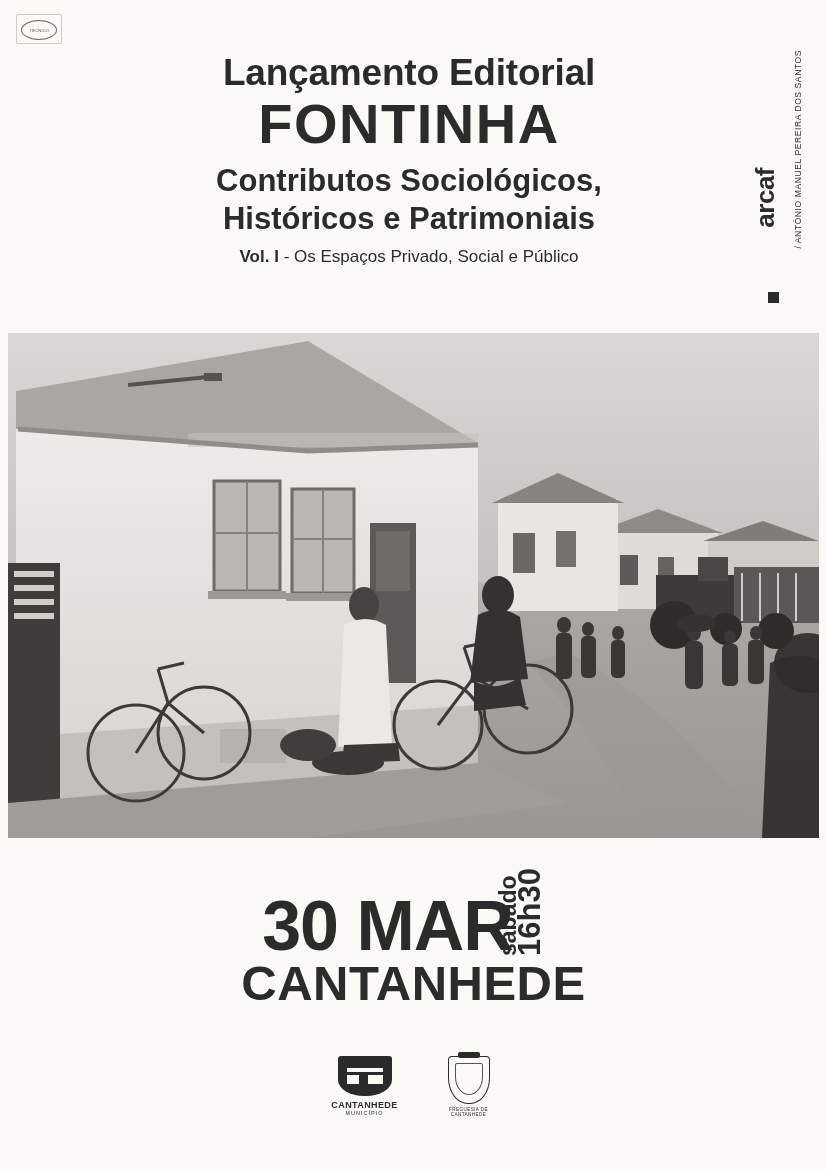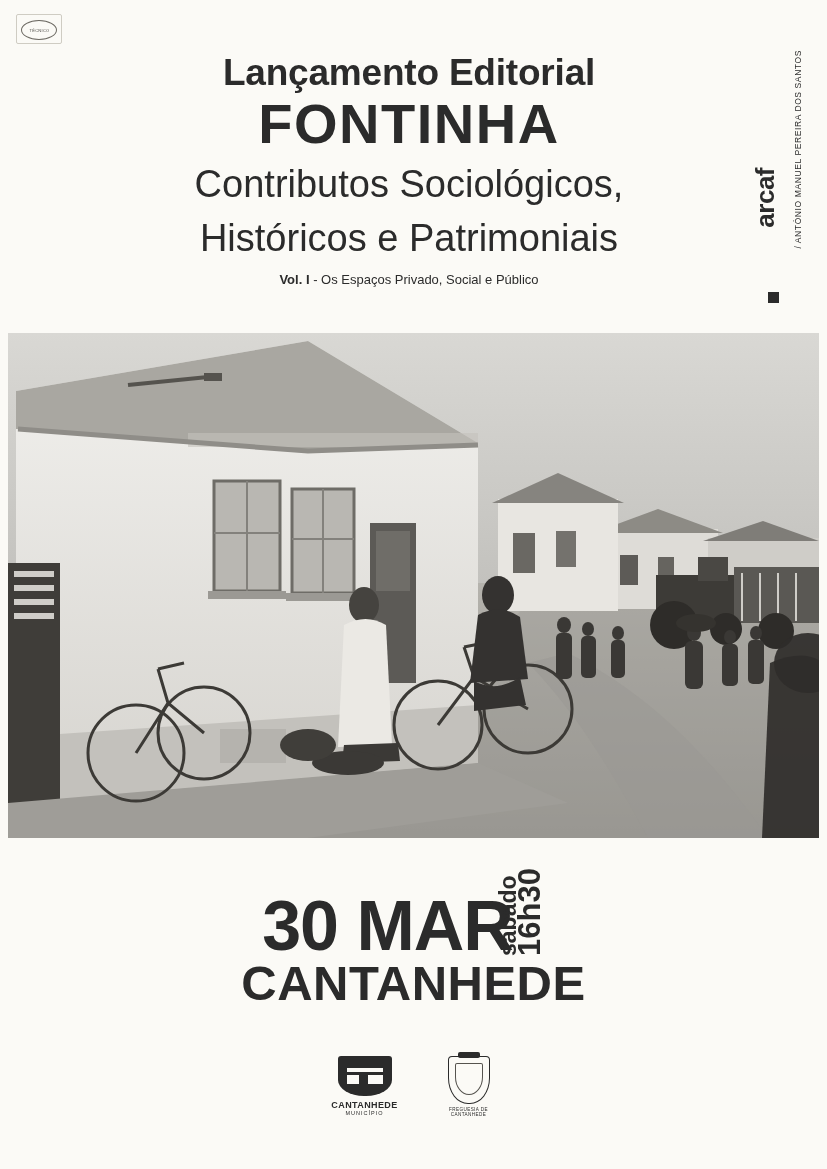--- a/index.html
+++ b/index.html
@@ -66,27 +66,27 @@
     line-height: 1.04;
   }
   .h-title {
     font-size: 56px;
     font-weight: bold;
     letter-spacing: 1.5px;
     line-height: 1.0;
     margin-top: 4px;
   }
   .h-sub {
-    font-size: 38px;
-    font-weight: normal;
+    font-size: 31px;
+    font-weight: bold;
     line-height: 1.2;
     margin-top: 10px;
   }
   .h-vol {
-    font-size: 13px;
+    font-size: 17px;
     margin-top: 10px;
     line-height: 1.2;
   }
   .h-vol b { font-weight: bold; }
 
   
   .vert-mark {
     position: absolute;
     right: 24px;
     top: 50px;
@@ -296,21 +296,21 @@
   <div class="stamp">
     <div class="oval">
       <span>TÉCNICO</span>
     </div>
   </div>
 
   <div class="header">
     <div class="h-launch">Lançamento Editorial</div>
     <div class="h-title">FONTINHA</div>
     <div class="h-sub">Contributos Sociológicos,</div>
-    <div class="h-sub" style="margin-top:8px">Históricos e Patrimoniais</div>
+    <div class="h-sub" style="margin-top:0">Históricos e Patrimoniais</div>
     <div class="h-vol">
       <b>Vol. I</b><span> - Os Espaços Privado, Social e Público</span>
     </div>
   </div>
 
   <div class="vert-mark">
     <div class="credit">/ ANTÓNIO MANUEL PEREIRA DOS SANTOS</div>
     <div class="brand">arcaf</div>
     <div class="sq"></div>
   </div>

